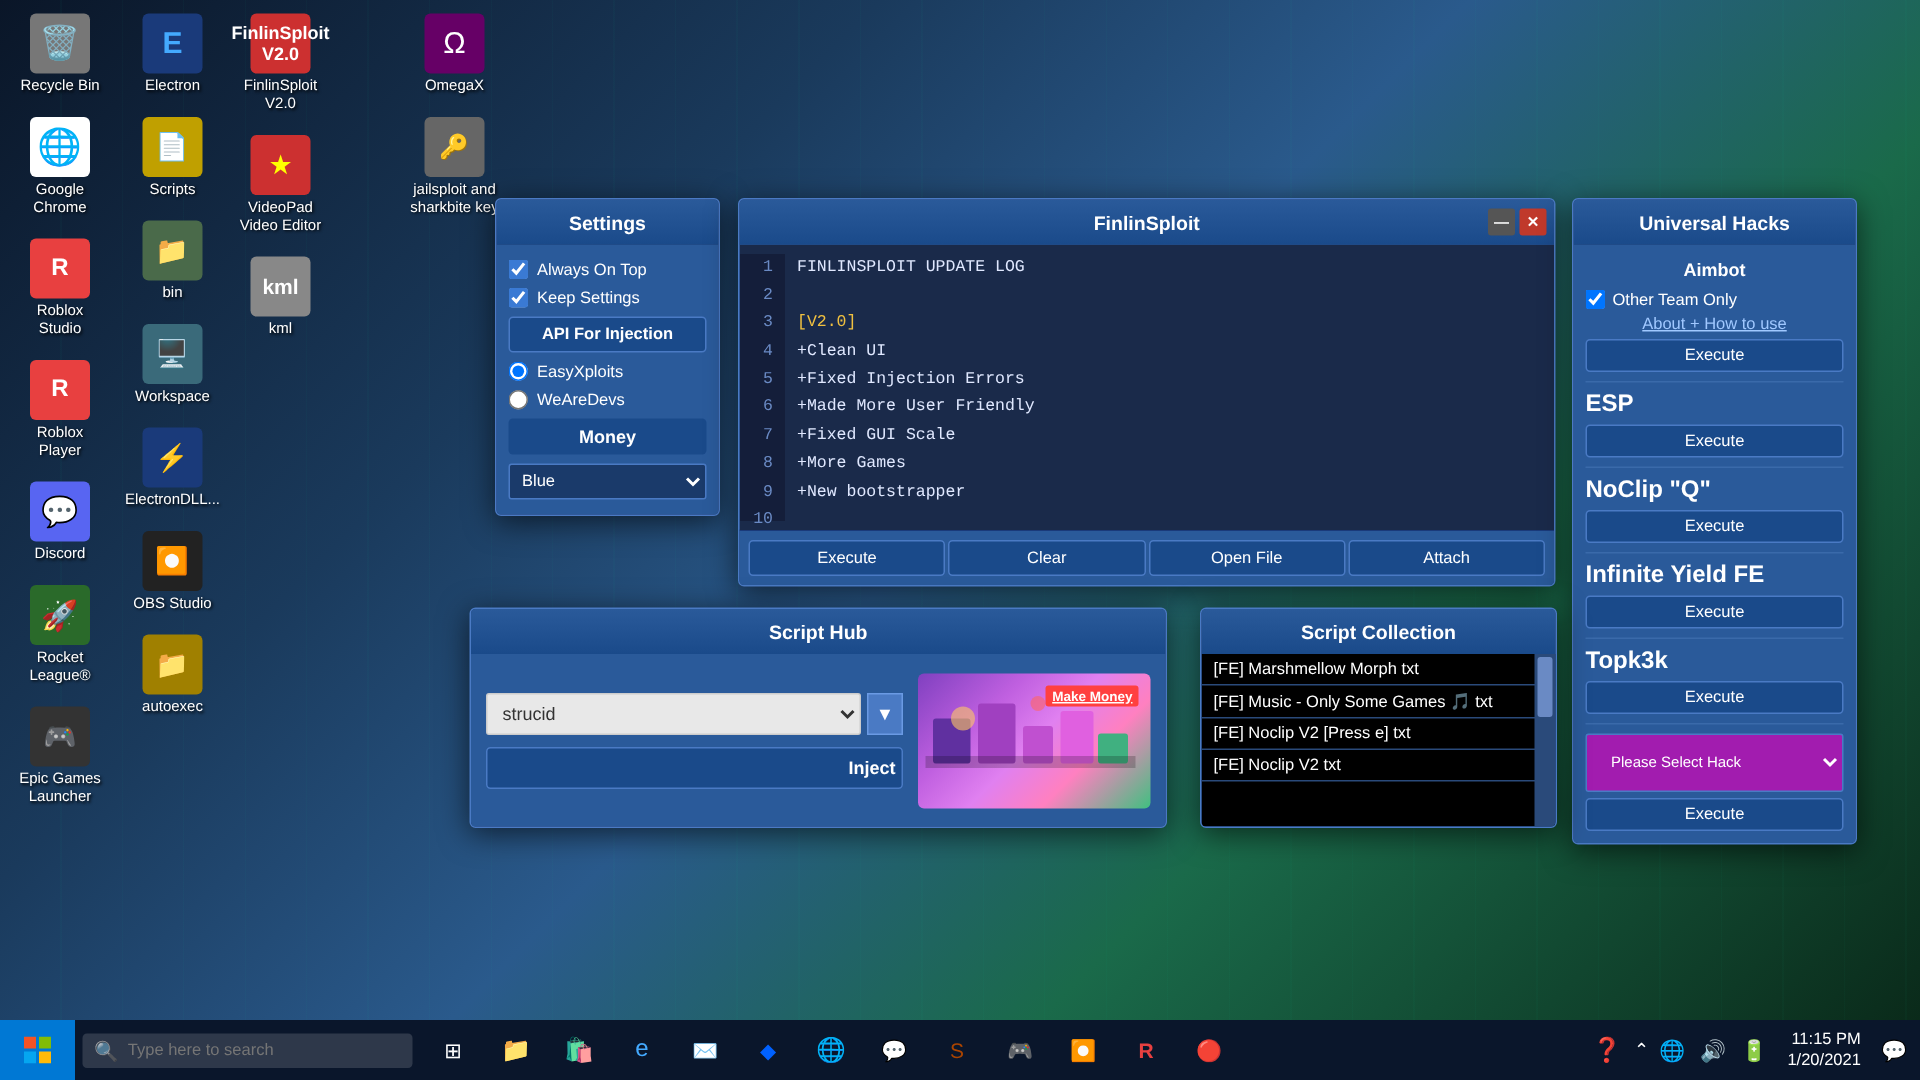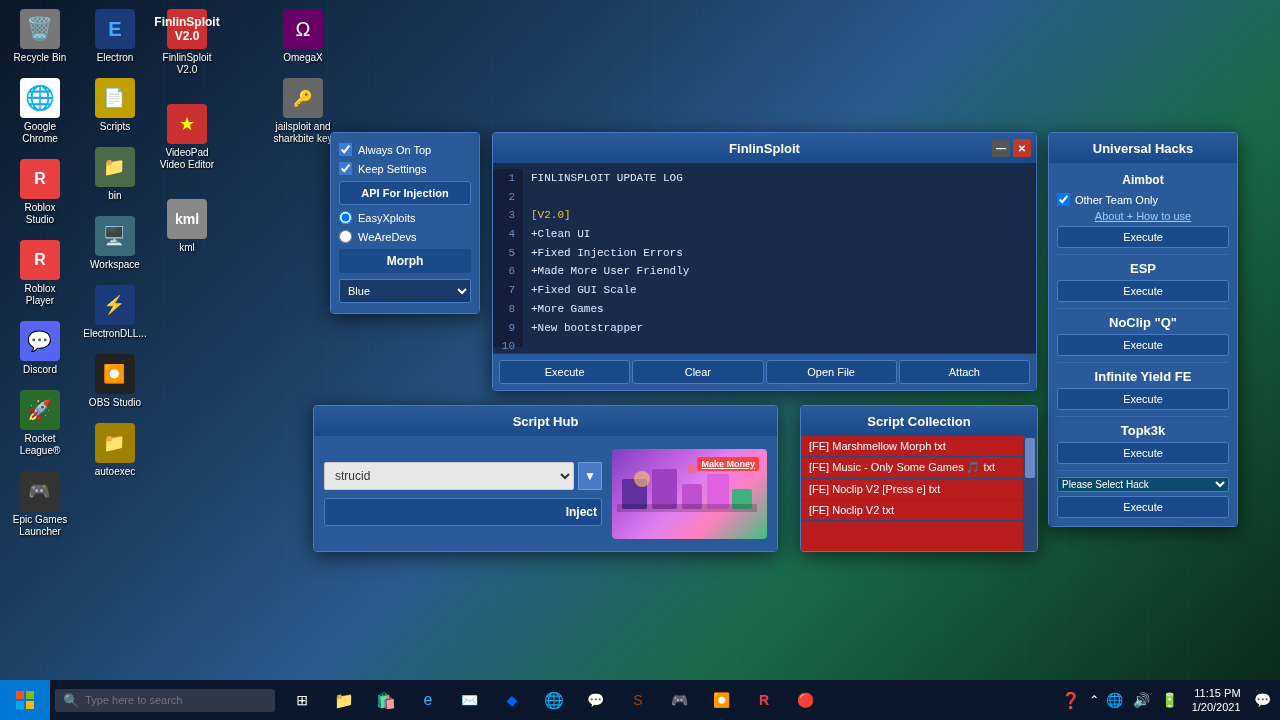--- a/index.html
+++ b/index.html
@@ -380,31 +380,31 @@
     }
 
     .hack-separator {
       border: none;
       border-top: 1px solid #3a6aaa;
       margin: 2px 0;
     }
 
     .hack-item-title {
       color: white;
-      font-size: 13px;
+      font-size: 16px;
       font-weight: 700;
-      text-align: center;
+      text-align: left;
     }
 
     .hack-select {
       width: 100%;
-      background: #0c4a6e;
+      background: #a21caf;
       color: white;
       border: 1px solid #4a7ac4;
-      padding: 0;
+      padding: 12px;
       font-size: 10px;
       border-radius: 2px;
     }
 
     
     .scripthub-window {
       left: 313px;
       top: 405px;
       width: 465px;
       background: #1e3a6e;
@@ -505,21 +505,21 @@
       padding: 0;
       height: 115px;
       overflow: hidden;
       position: relative;
     }
 
     .scriptcoll-list {
       list-style: none;
       overflow-y: auto;
       height: 100%;
-      background: #b91c1c;
+      background: #000000;
     }
 
     .scriptcoll-item {
       padding: 4px 8px;
       color: white;
       font-size: 11px;
       border-bottom: 1px solid #2a4a7a;
       cursor: pointer;
       white-space: nowrap;
       overflow: hidden;
@@ -613,21 +613,21 @@
     <div class="desktop-icon">
       <div class="desktop-icon-img" style="background:#222; color:white; font-size:18px;">⏺️</div>
       <span class="desktop-icon-label">OBS Studio</span>
     </div>
     <div class="desktop-icon">
       <div class="desktop-icon-img" style="background:#a08000; color:white; font-size:18px;">📁</div>
       <span class="desktop-icon-label">autoexec</span>
     </div>
   </div>
 
-  <div style="position:absolute; top:5px; left:152px; display:flex; flex-direction:column; gap:20px;">
+  <div style="position:absolute; top:5px; left:152px; display:flex; flex-direction:column; gap:6px;">
     <div class="desktop-icon">
       <div class="desktop-icon-img" style="background:#cc3030; color:white; font-size:12px; font-weight:bold; text-align:center; line-height:1.2; padding:4px;">FinlinSploit V2.0</div>
       <span class="desktop-icon-label">FinlinSploit V2.0</span>
     </div>
     <div class="desktop-icon">
       <div class="desktop-icon-img" style="background:#cc3030; color:yellow; font-size:18px;">★</div>
       <span class="desktop-icon-label">VideoPad Video Editor</span>
     </div>
     <div class="desktop-icon">
       <div class="desktop-icon-img" style="background:#888; color:white; font-size:14px; font-weight:bold;">kml</div>
@@ -641,39 +641,42 @@
       <div class="desktop-icon-img" style="background:#606; color:white; font-size:20px;">Ω</div>
       <span class="desktop-icon-label">OmegaX</span>
     </div>
     <div class="desktop-icon">
       <div class="desktop-icon-img" style="background:#666; color:white; font-size:16px;">🔑</div>
       <span class="desktop-icon-label">jailsploit and sharkbite key</span>
     </div>
   </div>
 
   <div class="window settings-window window-outer">
+    <div class="window-titlebar">
+      <span>Settings</span>
+    </div>
     <div class="settings-body">
       <label class="settings-checkbox-row">
         <input type="checkbox" checked="" style="">
         <span>Always On Top</span>
       </label>
       <label class="settings-checkbox-row">
         <input type="checkbox" checked="" style="">
         <span>Keep Settings</span>
       </label>
       <div class="settings-btn">API For Injection</div>
       <label class="settings-radio-row">
         <input type="radio" name="api" checked="" style="">
         <span>EasyXploits</span>
       </label>
       <label class="settings-radio-row">
         <input type="radio" name="api" style="">
         <span>WeAreDevs</span>
       </label>
-      <div class="settings-section-label">Morph</div>
+      <div class="settings-section-label">Money</div>
       <select class="settings-select">
         <option>Blue</option>
         <option>Red</option>
         <option>Green</option>
         <option>Dark</option>
       </select>
     </div>
   </div>
 
   <div class="window finlin-window window-outer">

